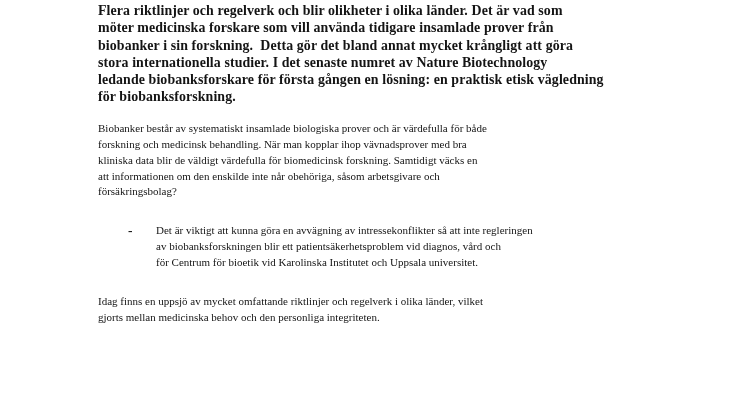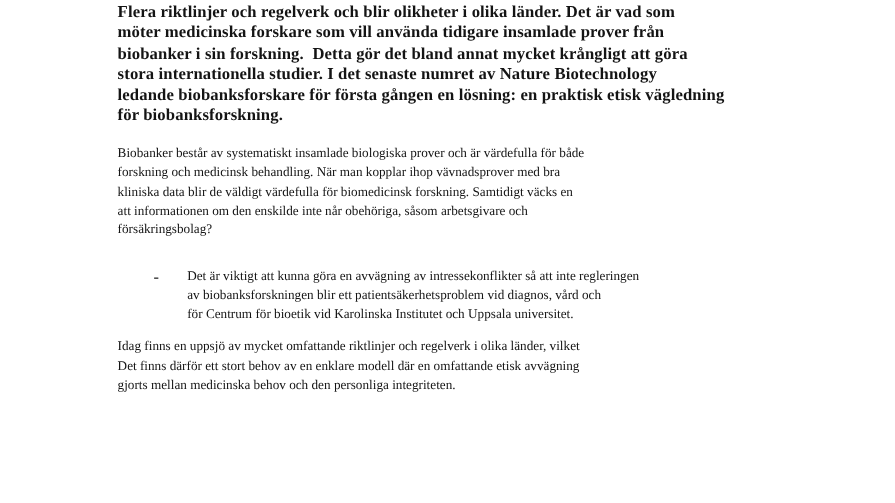--- a/index.html
+++ b/index.html
@@ -46,21 +46,21 @@
     flex: none;
     margin-left: 30px;
     width: 28px;
     font-size: 13.6px;
     line-height: 15.9px;
   }
   .quote-lines {
     flex: none;
   }
   .para-last {
-    margin-top: 11px;
+    margin-top: 23px;
   }
 </style>
 </head>
 <body>
 
 <div class="doc">
 
   <div class="lead">
       <div class="line">Flera riktlinjer och regelverk och blir olikheter i olika länder. Det är vad som</div>
       <div class="line">möter medicinska forskare som vill använda tidigare insamlade prover från</div>
@@ -82,17 +82,16 @@
     <div class="quote-marker">-</div>
     <div class="para quote-lines">
         <div class="line">Det är viktigt att kunna göra en avvägning av intressekonflikter så att inte regleringen</div>
         <div class="line">av biobanksforskningen blir ett patientsäkerhetsproblem vid diagnos, vård och</div>
         <div class="line">för Centrum för bioetik vid Karolinska Institutet och Uppsala universitet.</div>
       </div>
   </div>
 
   <div class="para para-last">
       <div class="line">Idag finns en uppsjö av mycket omfattande riktlinjer och regelverk i olika länder, vilket</div>
-      <div class="line">Det finns därför ett stort behov av en enklare modell där en omfattande etisk avvägning</div>
       <div class="line">gjorts mellan medicinska behov och den personliga integriteten.</div>
     </div>
 
 </div>
 
 </body></html>

